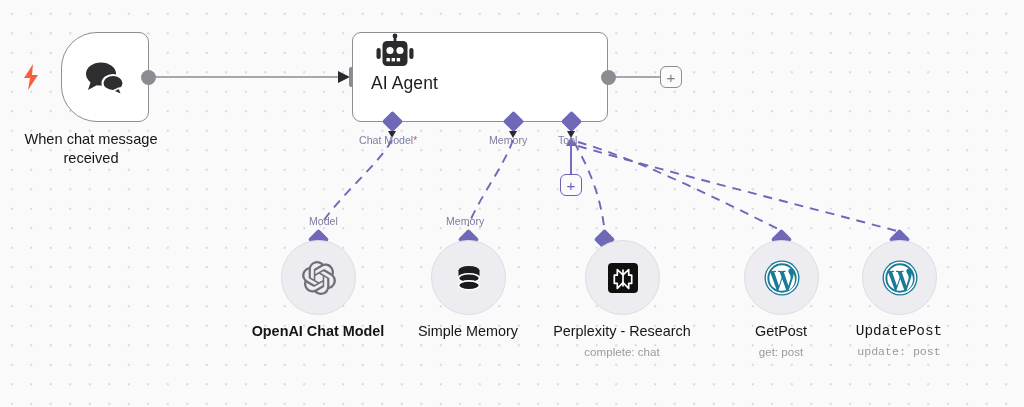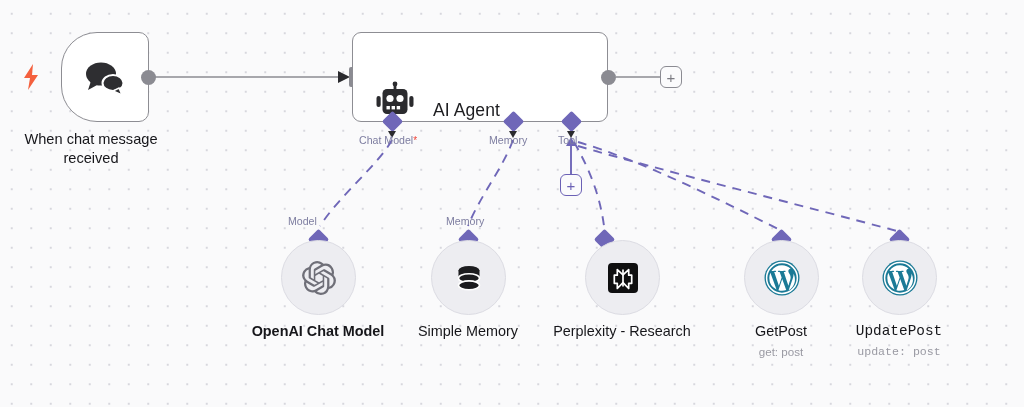--- a/index.html
+++ b/index.html
@@ -25,21 +25,21 @@
     border-radius:36px 10px 10px 36px;
     box-sizing:border-box;
     display:flex;align-items:center;justify-content:center;
   }
   .bolt{position:absolute;left:22px;top:64px;width:18px;height:26px;}
 
   
   .agent-node{
     position:absolute;left:352px;top:32px;width:256px;height:90px;
     background:#fff;border:1.6px solid #8d8d93;border-radius:9px;
-    box-sizing:border-box;display:flex;align-items:flex-end;
+    box-sizing:border-box;display:flex;align-items:flex-start;flex-direction:column;
   }
   .agent-icon{margin-left:22px;width:40px;height:40px;display:block;}
   .agent-title{
     margin-left:18px;font-size:17.5px;color:#1d1d20;letter-spacing:.1px;
   }
 
   
   .port-dot{
     position:absolute;width:15px;height:15px;border-radius:50%;
     background:#8b8b92;
@@ -169,21 +169,21 @@
   <div class="conn-label" style="left:359px;top:134px;">
     <span>Chat Model</span><span class="req-star">*</span>
   </div>
   <div class="conn-label" style="left:489px;top:134px;">Memory</div>
   <div class="conn-label" style="left:558px;top:134px;">Tool</div>
 
   <div class="plus-btn purple" style="left:560px;top:174px;">
     <span>+</span>
   </div>
 
-  <div class="sub-port-label" style="left:288px;top:215px;">Model</div>
+  <div class="sub-port-label" style="left:309px;top:215px;">Model</div>
   <div class="diamond" style="left:311px;top:232px;"></div>
   <div class="sub-node" style="left:281px;top:240px;font-weight:bold;">
     <div class="sub-circle">
       <svg width="34" height="34" viewBox="0 0 24 24">
         <path d="M22.28 9.82a5.98 5.98 0 0 0-.52-4.91 6.05 6.05 0 0 0-6.51-2.9A6.07 6.07 0 0 0 4.98 4.18a5.98 5.98 0 0 0-4 2.9 6.05 6.05 0 0 0 .75 7.1 5.98 5.98 0 0 0 .51 4.91 6.05 6.05 0 0 0 6.52 2.9A5.98 5.98 0 0 0 13.26 24a6.05 6.05 0 0 0 5.77-4.21 5.99 5.99 0 0 0 4-2.9 6.06 6.06 0 0 0-.75-7.07zm-9.02 12.6a4.48 4.48 0 0 1-2.88-1.04l.14-.08 4.78-2.76a.79.79 0 0 0 .39-.68v-6.74l2.02 1.17a.07.07 0 0 1 .04.06v5.58a4.5 4.5 0 0 1-4.5 4.49zM3.6 18.3a4.47 4.47 0 0 1-.54-3.01l.14.09 4.78 2.76a.77.77 0 0 0 .78 0l5.84-3.37v2.33a.08.08 0 0 1-.03.07l-4.83 2.79a4.5 4.5 0 0 1-6.14-1.65zM2.34 7.9a4.49 4.49 0 0 1 2.35-1.97V11.6a.77.77 0 0 0 .38.68l5.82 3.36L8.87 16.8a.07.07 0 0 1-.07 0l-4.83-2.79A4.5 4.5 0 0 1 2.34 7.9zm16.6 3.86L13.1 8.36 15.12 7.2a.07.07 0 0 1 .07 0l4.83 2.79a4.49 4.49 0 0 1-.68 8.1v-5.68a.79.79 0 0 0-.4-.65zm2.01-3.02l-.14-.09-4.77-2.78a.78.78 0 0 0-.79 0L9.41 9.24V6.9a.07.07 0 0 1 .03-.06l4.83-2.79a4.49 4.49 0 0 1 6.67 4.65zM8.31 12.86L6.29 11.7a.08.08 0 0 1-.04-.06V6.07a4.49 4.49 0 0 1 7.37-3.45l-.14.08-4.78 2.76a.79.79 0 0 0-.39.68v6.72zm1.1-2.36L12.01 9l2.6 1.5v3l-2.6 1.5-2.6-1.5v-3z" fill="#6f6f78"></path>
       </svg>
     </div>
     <div class="sub-caption">
       <span>OpenAI Chat Model</span>
     </div>
@@ -211,20 +211,21 @@
       <svg width="32" height="32" viewBox="0 0 32 32">
         <rect x="1" y="1" width="30" height="30" rx="4" fill="#0f0f10"></rect>
         <g stroke="#fff" stroke-width="1.7" fill="none" stroke-linejoin="round">
           <path d="M16 7.5v17"></path>
           <path d="M16 12.8 10.3 7.6v5.6H7.3v8.1h3v5.2L16 20.6l5.7 5.9v-5.2h3v-8.1h-3V7.6z"></path>
         </g>
       </svg>
     </div>
     <div class="sub-caption">
       <span>Perplexity - Research</span>
+      <span class="sub-sub">complete: chat</span>
     </div>
   </div>
 
   <div class="diamond" style="left:774px;top:232px;"></div>
   <div class="sub-node" style="left:744px;top:240px;">
     <div class="sub-circle">
       <svg width="40" height="40" viewBox="0 0 40 40">
         <circle cx="20" cy="20" r="17.5" fill="#1b7a96"></circle>
         <circle cx="20" cy="20" r="15.4" fill="none" stroke="#fff" stroke-width="1.5"></circle>
         <path d="M7.3 20c0-1.85.4-3.6 1.1-5.19l6.1 16.72A12.73 12.73 0 0 1 7.3 20zm12.7 12.71c-1.25 0-2.45-.18-3.59-.51l3.81-11.08 3.9 10.69c.3.06.06.11.1.15a12.72 12.72 0 0 1-4.22.75zm1.75-18.67c.76-.04 1.45-.12 1.45-.12.69-.08.6-1.09-.08-1.05 0 0-2.05.16-3.37.16-1.24 0-3.33-.16-3.33-.16-.68-.04-.76 1.01-.08 1.05 0 0 .64.08 1.33.12l1.98 5.44-2.79 8.36-4.64-13.8c.77-.04 1.45-.12 1.45-.12.68-.08.6-1.09-.08-1.05 0 0-2.05.16-3.37.16-.24 0-.52-.01-.82-.02A12.7 12.7 0 0 1 20 7.29c3.33 0 6.36 1.27 8.63 3.36-.05 0-.11-.01-.16-.01-1.24 0-2.13 1.09-2.13 2.26 0 1.05.6 1.94 1.25 2.99.48.85 1.05 1.94 1.05 3.51 0 1.09-.42 2.35-.97 4.11l-1.27 4.24-4.6-13.71zm9.63 1.38a12.7 12.7 0 0 1-4.78 17.05l3.9-11.28c.73-1.82.97-3.27.97-4.56 0-.47-.03-.9-.09-1.3z" fill="#fff"></path>

